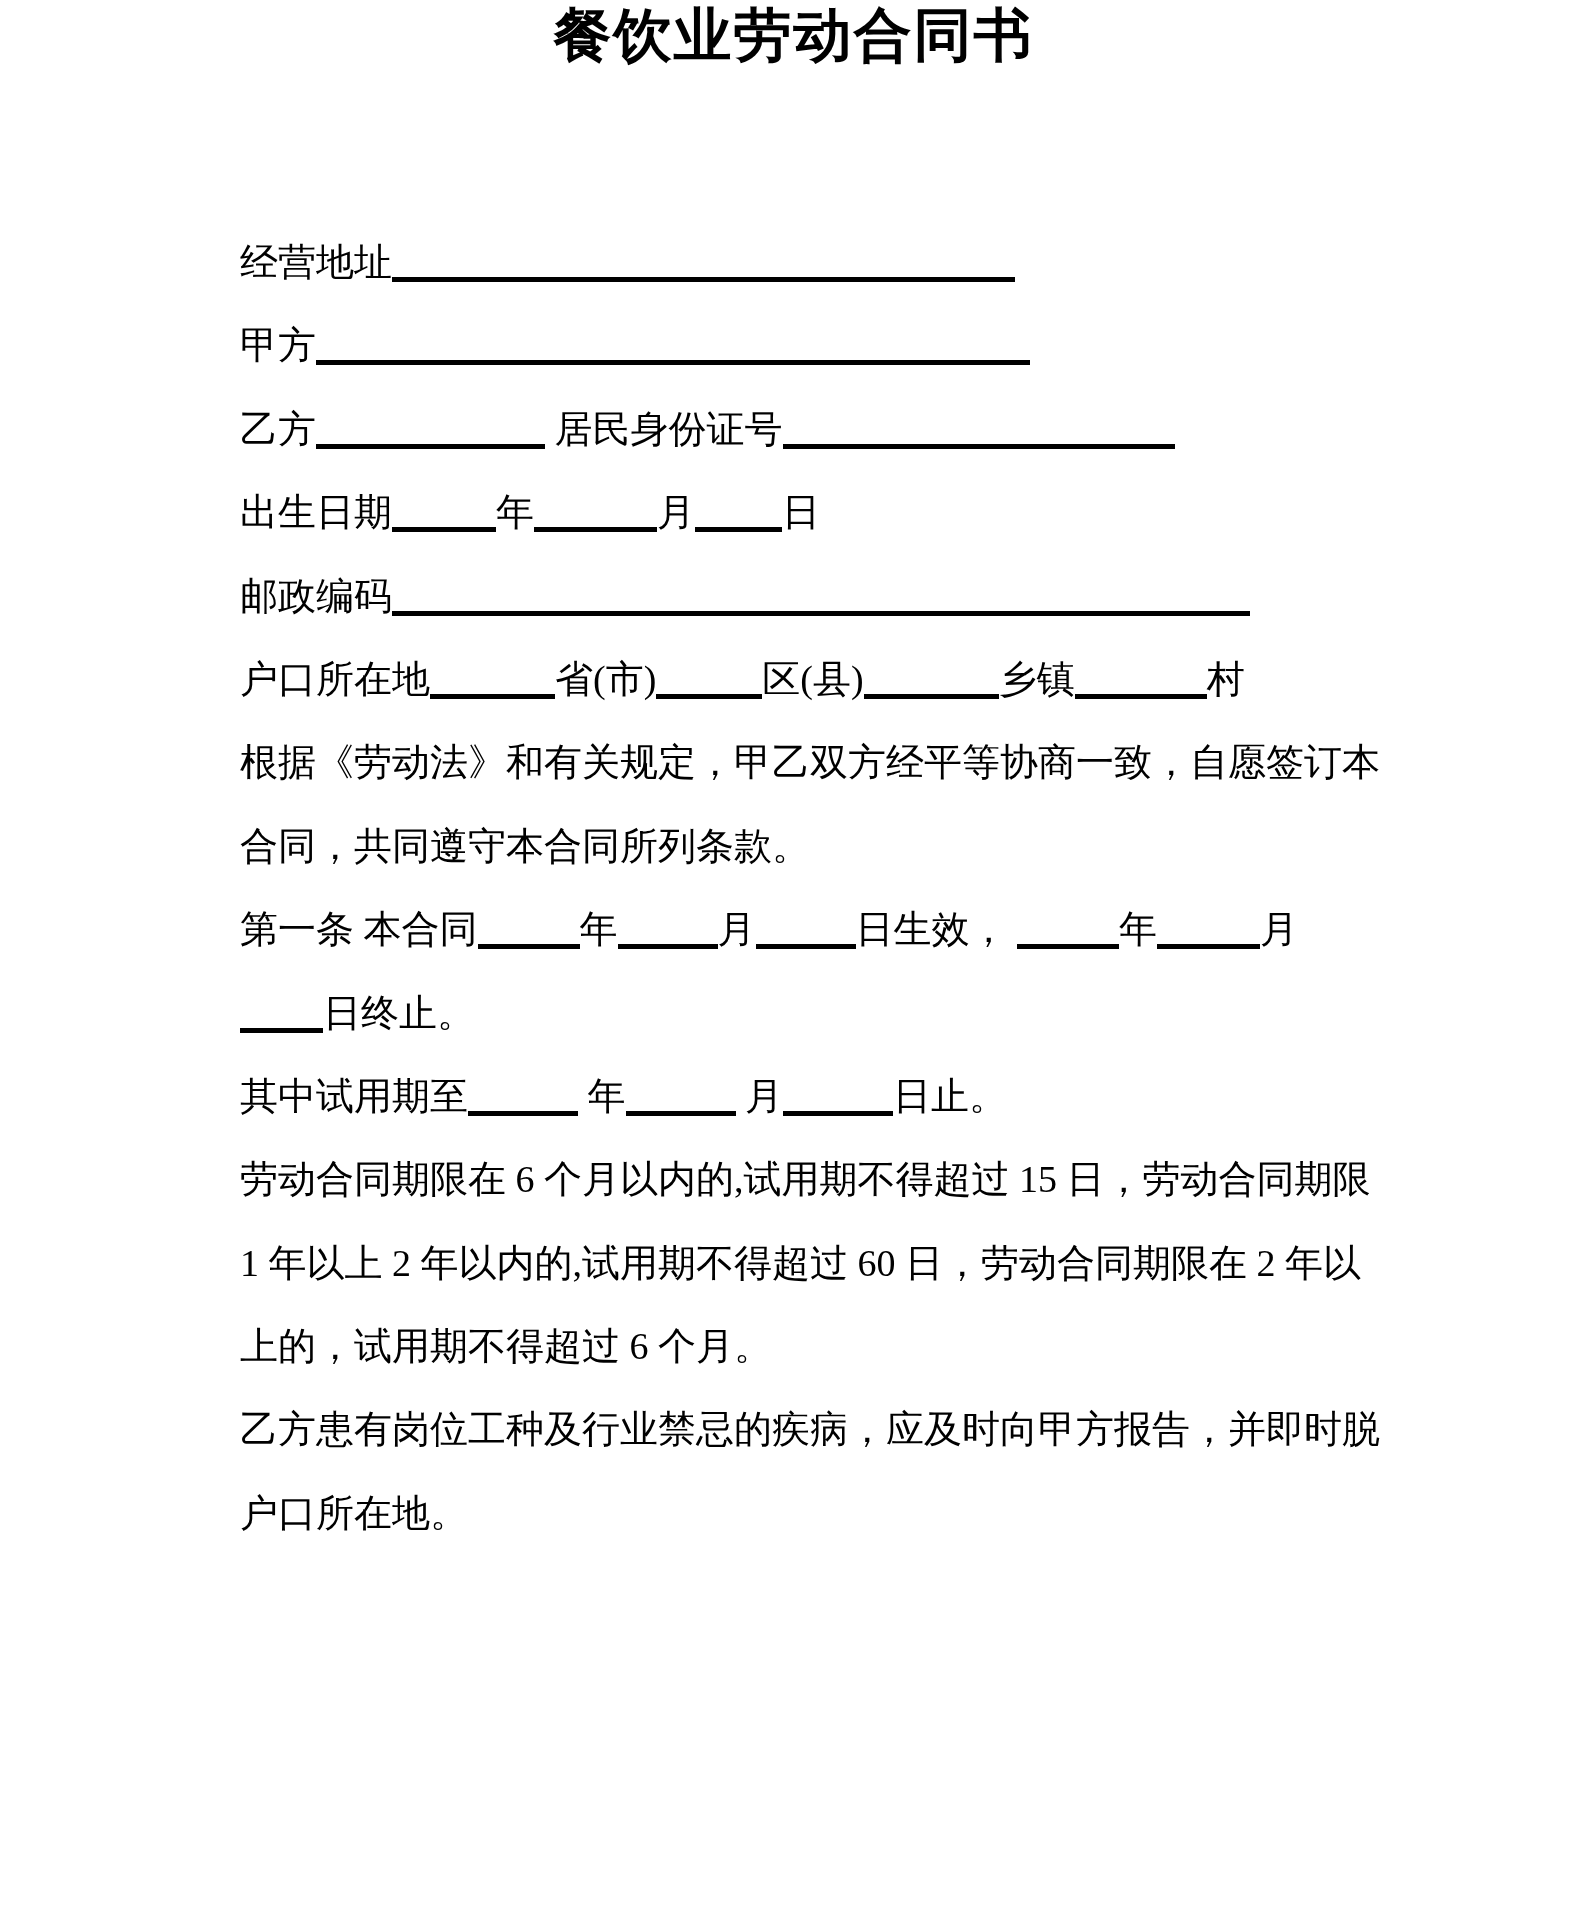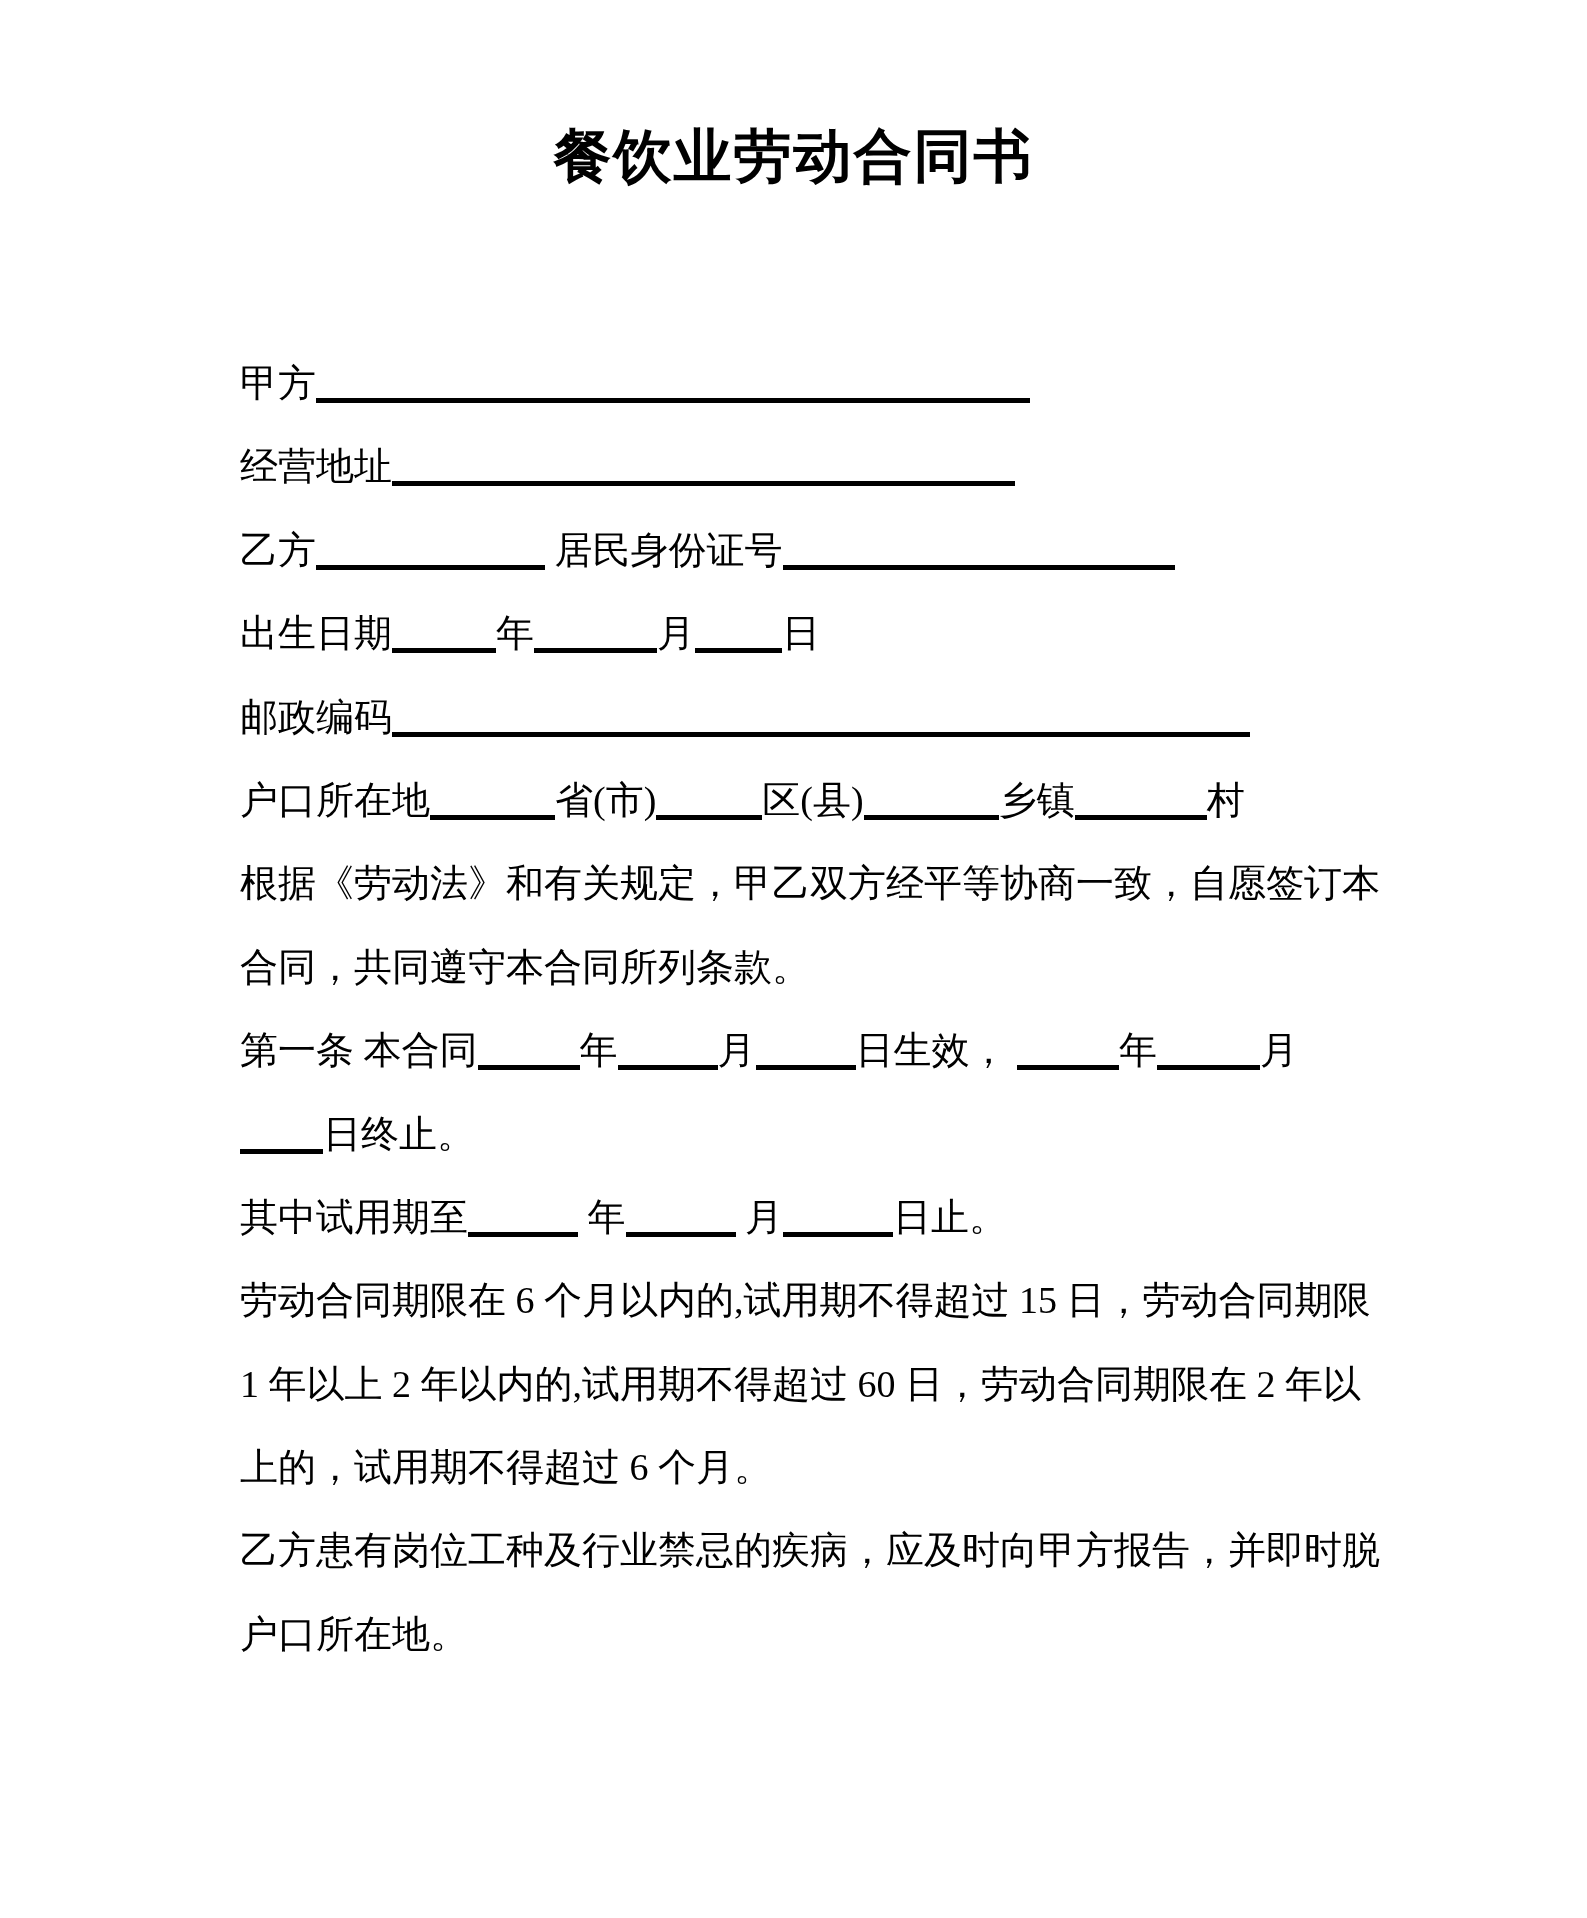--- a/index.html
+++ b/index.html
@@ -11,21 +11,20 @@
     position: relative;
     width: 1587px;
     height: 1918px;
     background: #ffffff;
     overflow: hidden;
     color: #000000;
     font-family: "Liberation Serif", "DejaVu Serif", serif;
   }
   .doc-title {
     margin: 0;
-    padding-top: 121px;
     text-align: center;
     font-size: 58px;
     line-height: 72px;
     font-weight: 700;
     letter-spacing: 2px;
   }
   .doc-body {
     margin-top: 149px;
     padding-left: 240px;
     padding-right: 190px;
@@ -42,22 +41,22 @@
     border-bottom: 5px solid #000000;
     margin-bottom: -7px;
   }
 </style>
 </head>
 <body>
 
 <div class="page">
   <h1 class="doc-title">餐饮业劳动合同书</h1>
   <div class="doc-body" id="doc-body">
+      <div class="line"><span>经营地址</span><span class="blank" style="width: 623px; border-bottom-color: rgb(0, 0, 0);"></span></div>
       <div class="line"><span>甲方</span><span class="blank" style="width: 714px; border-bottom-color: rgb(0, 0, 0);"></span></div>
-      <div class="line"><span>经营地址</span><span class="blank" style="width: 623px; border-bottom-color: rgb(0, 0, 0);"></span></div>
       <div class="line"><span>乙方</span><span class="blank" style="width: 229px; border-bottom-color: rgb(0, 0, 0);"></span><span> 居民身份证号</span><span class="blank" style="width: 392px; border-bottom-color: rgb(0, 0, 0);"></span></div>
       <div class="line"><span>出生日期</span><span class="blank" style="width: 104px; border-bottom-color: rgb(0, 0, 0);"></span><span>年</span><span class="blank" style="width: 123px; border-bottom-color: rgb(0, 0, 0);"></span><span>月</span><span class="blank" style="width: 87px; border-bottom-color: rgb(0, 0, 0);"></span><span>日</span></div>
       <div class="line"><span>邮政编码</span><span class="blank" style="width: 858px; border-bottom-color: rgb(0, 0, 0);"></span></div>
       <div class="line"><span>户口所在地</span><span class="blank" style="width: 125px; border-bottom-color: rgb(0, 0, 0);"></span><span>省(市)</span><span class="blank" style="width: 106px; border-bottom-color: rgb(0, 0, 0);"></span><span>区(县)</span><span class="blank" style="width: 135px; border-bottom-color: rgb(0, 0, 0);"></span><span>乡镇</span><span class="blank" style="width: 132px; border-bottom-color: rgb(0, 0, 0);"></span><span>村</span></div>
       <div class="line"><span>根据《劳动法》和有关规定，甲乙双方经平等协商一致，自愿签订本</span></div>
       <div class="line"><span>合同，共同遵守本合同所列条款。</span></div>
       <div class="line"><span>第一条 本合同</span><span class="blank" style="width: 102px; border-bottom-color: rgb(0, 0, 0);"></span><span>年</span><span class="blank" style="width: 100px; border-bottom-color: rgb(0, 0, 0);"></span><span>月</span><span class="blank" style="width: 100px; border-bottom-color: rgb(0, 0, 0);"></span><span>日生效， </span><span class="blank" style="width: 102px; border-bottom-color: rgb(0, 0, 0);"></span><span>年</span><span class="blank" style="width: 103px; border-bottom-color: rgb(0, 0, 0);"></span><span>月</span></div>
       <div class="line"><span class="blank" style="width: 83px; border-bottom-color: rgb(0, 0, 0);"></span><span>日终止。</span></div>
       <div class="line"><span>其中试用期至</span><span class="blank" style="width: 110px; border-bottom-color: rgb(0, 0, 0);"></span><span> 年</span><span class="blank" style="width: 110px; border-bottom-color: rgb(0, 0, 0);"></span><span> 月</span><span class="blank" style="width: 110px; border-bottom-color: rgb(0, 0, 0);"></span><span>日止。</span></div>
       <div class="line"><span>劳动合同期限在 6 个月以内的,试用期不得超过 15 日，劳动合同期限</span></div>

